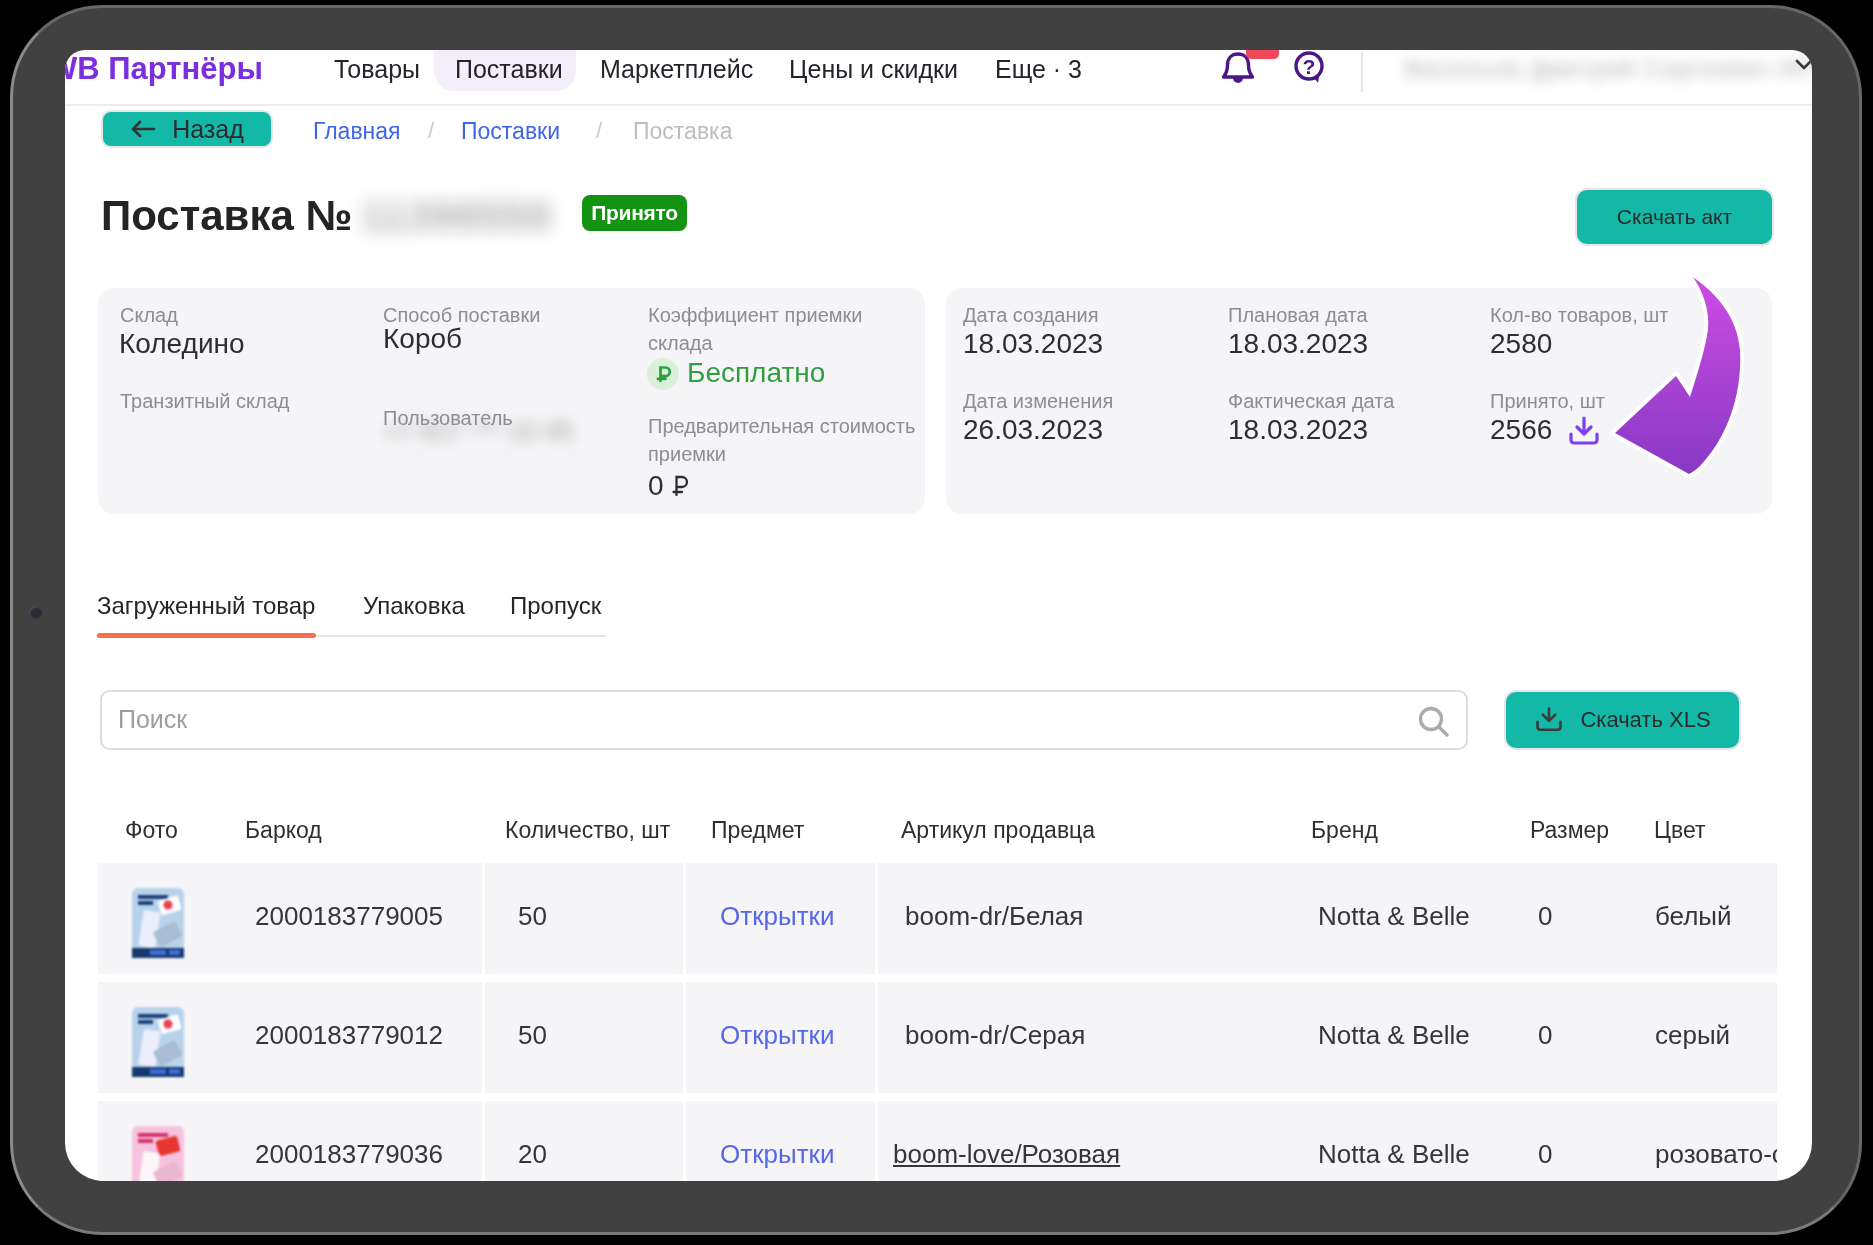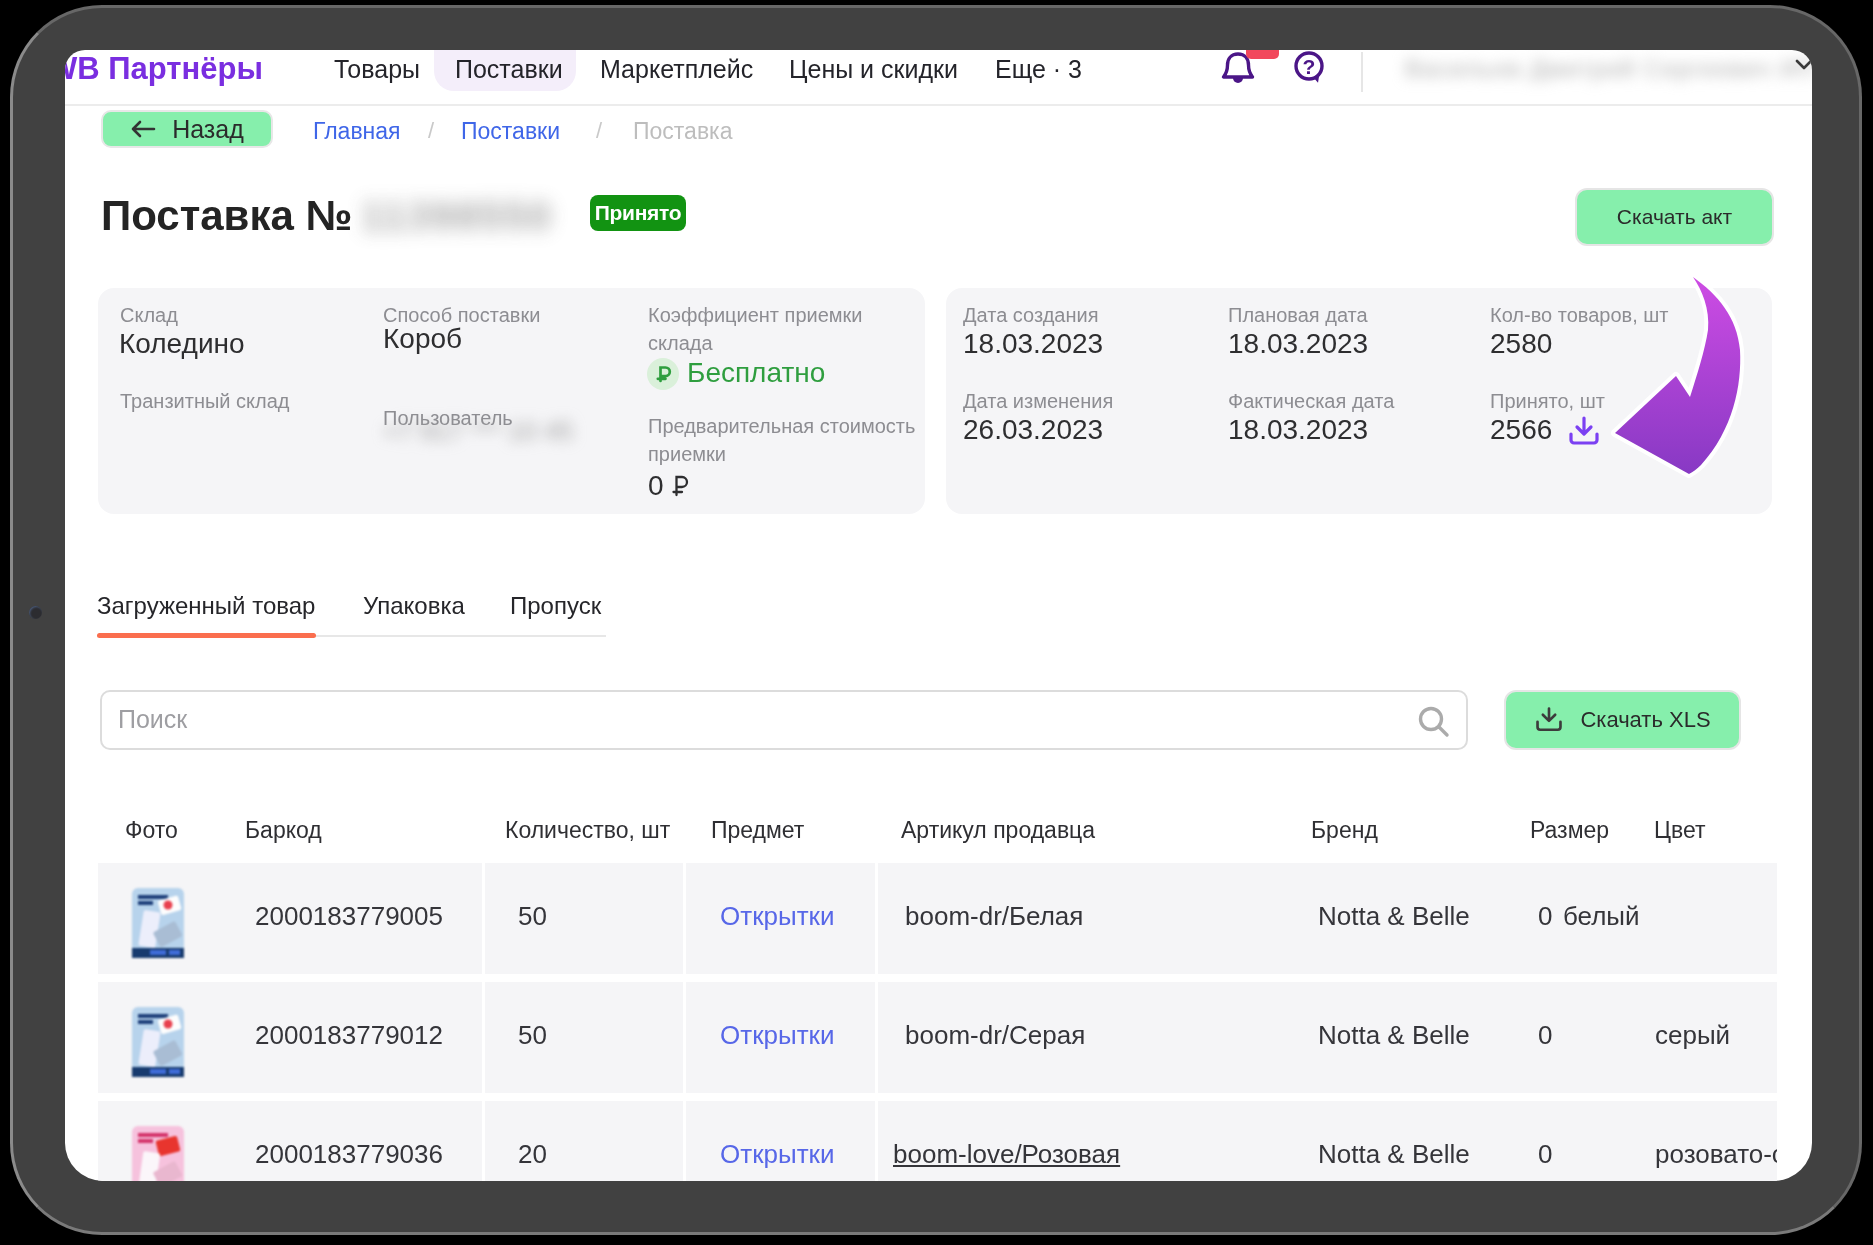--- a/index.html
+++ b/index.html
@@ -12,21 +12,21 @@
 .btn svg{flex:none;}
 .blurth{filter:blur(1.1px);}
 .nav{font-size:25px;color:#24242a;top:5px;line-height:28px;}
 .lbl{font-size:20px;color:#8d8d92;line-height:28px;}
 .val{font-size:28px;color:#2e2e30;}
 .hdr{font-size:23px;color:#2f2f33;}
 .cell{font-size:26px;color:#35353a;}
 .blur1{filter:blur(9px);}
 .blur2{filter:blur(7px);}
 .card{background:#f5f5f7;border-radius:16px;top:238px;height:226px;}
-.btn{background:#86efac;border:2px solid #e5e5e5;border-radius:12px;display:flex;
+.btn{background:#14b8a6;border:2px solid #e5e5e5;border-radius:12px;display:flex;
   align-items:center;justify-content:center;font-size:26px;color:#2b2b2b;}
 .row{background:#f5f5f7;left:33px;width:1679px;}
 .gap{background:#fff;width:3px;}
 </style></head>
 <body>
 <div id="frame"></div>
 <div style="position:absolute;left:29px;top:606px;width:13px;height:13px;border-radius:50%;background:#2c2c30;box-shadow:inset 1px 1px 2px #4a5a78;"></div>
 <div id="screen">
 
   <div style="left:-17px;top:1px;font-size:31px;font-weight:bold;color:#7a2ee0;">WB Партнёры</div>
@@ -62,21 +62,21 @@
     <span>Назад</span>
   </div>
   <div style="left:248px;top:68px;font-size:23px;color:#3f66e8;">Главная</div>
   <div style="left:363px;top:68px;font-size:22px;color:#c9c9c9;">/</div>
   <div style="left:396px;top:68px;font-size:23px;color:#3f66e8;">Поставки</div>
   <div style="left:531px;top:68px;font-size:22px;color:#c9c9c9;">/</div>
   <div style="left:568px;top:68px;font-size:23px;color:#bdbdbd;">Поставка</div>
 
   <div style="left:36px;top:142px;font-size:42px;font-weight:bold;color:#242424;">Поставка №</div>
   <div class="blur1" style="left:296px;top:144px;font-size:40px;font-weight:bold;color:#9b9b9b;opacity:.88;letter-spacing:2px;">11398550</div>
-  <div style="left:517px;top:145px;width:96px;height:36px;background:#129312;border-radius:8px;display:flex;align-items:center;justify-content:center;color:#fff;font-size:21px;font-weight:bold;letter-spacing:-0.3px;margin-left:8px;">Принято</div>
+  <div style="left:517px;top:145px;width:105px;height:36px;background:#129312;border-radius:8px;display:flex;align-items:center;justify-content:center;color:#fff;font-size:21px;font-weight:bold;letter-spacing:-0.3px;">Принято</div>
   <div class="btn" style="left:1510px;top:138px;width:199px;height:58px;font-size:21px;">Скачать акт</div>
 
   <div class="card" style="left:33px;width:827px;"></div>
   <div class="card" style="left:881px;width:826px;"></div>
 
   <div class="lbl" style="left:55px;top:251px;">Склад</div>
   <div class="val" style="left:54px;top:278px;">Коледино</div>
   <div class="lbl" style="left:55px;top:337px;">Транзитный склад</div>
 
   <div class="lbl" style="left:318px;top:251px;">Способ поставки</div>
@@ -170,21 +170,21 @@
     <rect x="0" y="60" width="52" height="10" fill="#173a6e"></rect>
     <rect x="18" y="62" width="16" height="5" fill="#3f6cd8"></rect>
       <rect x="37" y="62" width="11" height="5" fill="#3f6cd8"></rect>
   </svg>
   <div class="cell" style="left:190px;top:851px;">2000183779005</div>
   <div class="cell" style="left:453px;top:851px;">50</div>
   <div class="cell" style="left:655px;top:851px;color:#5767e8;">Открытки</div>
   <div class="cell" style="left:840px;top:851px;">boom-dr/Белая</div>
   <div class="cell" style="left:1253px;top:851px;">Notta &amp; Belle</div>
   <div class="cell" style="left:1473px;top:851px;">0</div>
-  <div class="cell" style="left:1498px;top:851px;text-align:center;">белый</div>
+  <div class="cell" style="left:1590px;top:851px;text-align:center;">белый</div>
 
   <svg class="blurth" style="left:67px;top:957px;" width="52" height="70" viewBox="0 0 52 70">
     <rect width="52" height="70" rx="6" fill="#b7d3ec"></rect>
     <rect x="6" y="7" width="30" height="4" fill="#1d3f7a"></rect>
       <rect x="6" y="13" width="15" height="4" fill="#1d3f7a"></rect>
     <rect x="27" y="10" width="21" height="15" rx="2" fill="#fdfdfd" transform="rotate(-16 37 17)"></rect>
     <circle cx="36" cy="17" r="4.5" fill="#e8404e"></circle>
     <rect x="9" y="23" width="17" height="36" rx="2" fill="#eceefb" transform="rotate(9 17 41)"></rect>
     <rect x="23" y="38" width="25" height="17" rx="2" fill="#a9bdd4" transform="rotate(-28 35 46)"></rect>
     <rect x="0" y="60" width="52" height="10" fill="#173a6e"></rect>

